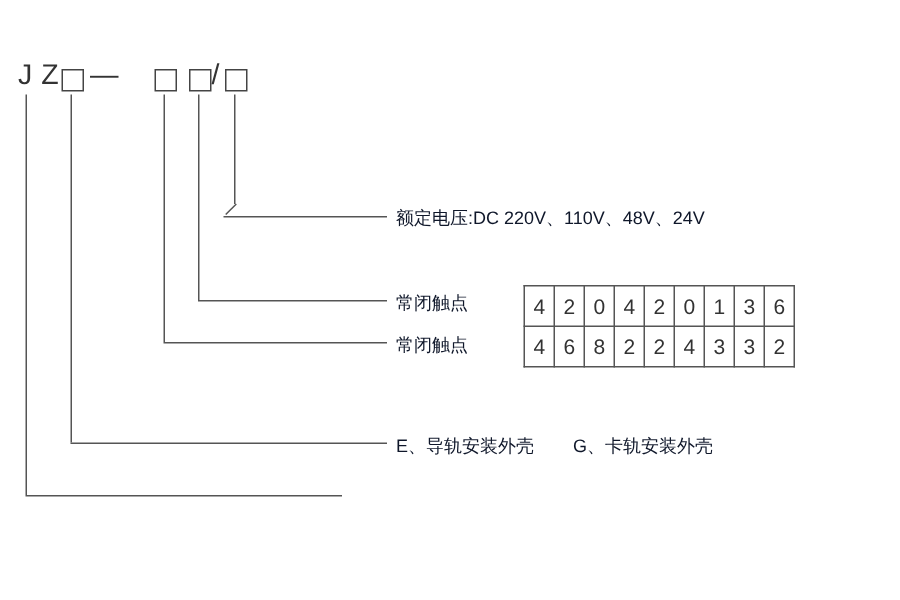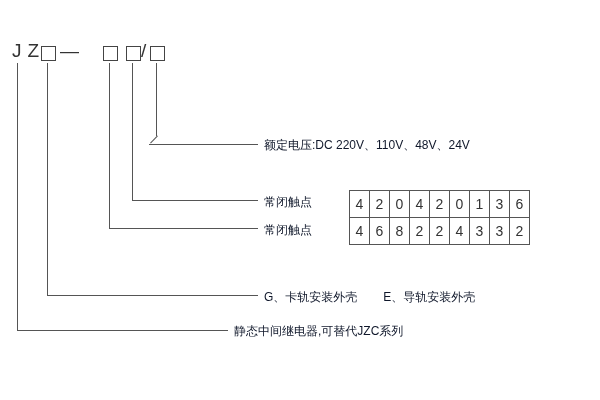--- a/index.html
+++ b/index.html
@@ -51,25 +51,24 @@
 
   <div class="vline" style="left:156px;top:63px;height:73px"></div>
   <div class="diag" style="left:149px;top:139px;width:10px"></div>
   <div class="hline" style="left:149px;top:144px;width:109px"></div>
 
   <span class="lbl" style="left:264px;top:136px">额定电压:DC 220V、110V、48V、24V</span>
   <span class="lbl" style="left:264px;top:193px">常闭触点</span>
   <span class="lbl" style="left:264px;top:221px">常闭触点</span>
 
   <div class="shell-row" style="left:264px;top:288px">
+    <span class="lbl" style="position:static">E、导轨安装外壳</span>
     <span class="lbl" style="position:static">G、卡轨安装外壳</span>
-    <span class="lbl" style="position:static">E、导轨安装外壳</span>
   </div>
 
-  <span class="lbl" style="left:234px;top:322px">静态中间继电器,可替代JZC系列</span>
 
   <table class="contact">
     <tbody>
         <tr>
       <td>4</td>
       <td>2</td>
       <td>0</td>
       <td>4</td>
       <td>2</td>
       <td>0</td>

